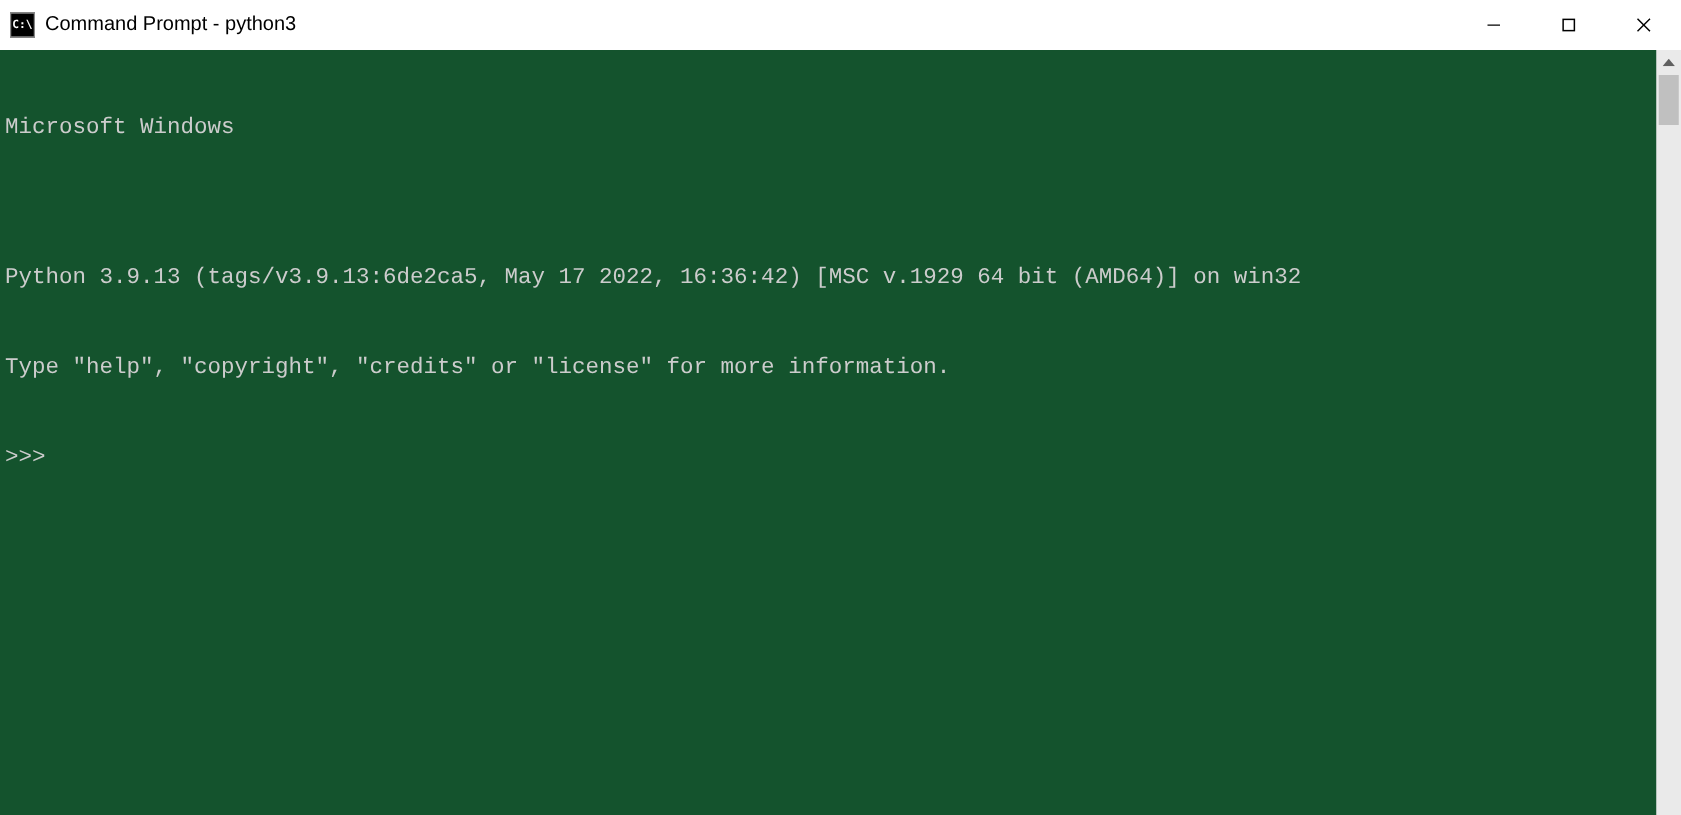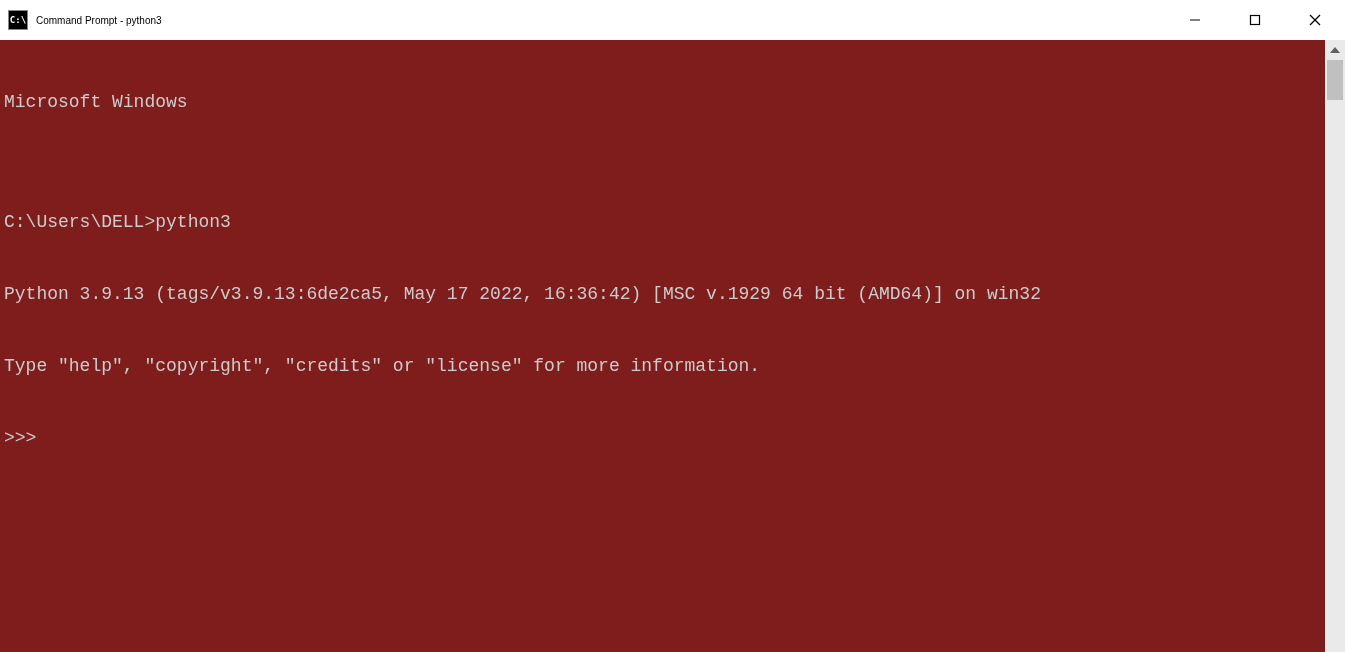--- a/index.html
+++ b/index.html
@@ -35,21 +35,21 @@
       border: 1px solid #888;
       display: flex;
       align-items: center;
       justify-content: center;
       font-size: 9px;
       color: #fff;
       font-family: monospace;
       font-weight: bold;
     }
     .title-text {
-      font-size: 10px;
+      font-size: 16px;
       color: #000;
     }
     .window-controls {
       display: flex;
       height: 100%;
     }
     .win-btn {
       width: 60px;
       height: 100%;
       display: flex;
@@ -59,21 +59,21 @@
       color: #000;
       cursor: default;
     }
     .win-btn svg {
       width: 12px;
       height: 12px;
     }
     .terminal-area {
       position: relative;
       height: calc(100% - 40px);
-      background: #7f1d1d;
+      background: #14532d;
       display: flex;
     }
     .terminal-content {
       flex: 1;
       padding: 2px 4px;
       font-family: Consolas, "Courier New", monospace;
       font-size: 18px;
       line-height: 24px;
       color: #cccccc;
       white-space: pre;
@@ -130,21 +130,20 @@
           <line x1="11" y1="1" x2="1" y2="11" stroke="#000" stroke-width="1.2"></line>
         </svg>
     </div>
   </div>
 </div>
 
 <div class="terminal-area">
   <div class="terminal-content">
     <div>Microsoft Windows</div>
     <div></div>
-    <div>C:\Users\DELL&gt;python3</div>
     <div>Python 3.9.13 (tags/v3.9.13:6de2ca5, May 17 2022, 16:36:42) [MSC v.1929 64 bit (AMD64)] on win32</div>
     <div>Type "help", "copyright", "credits" or "license" for more information.</div>
     <div>&gt;&gt;&gt;</div>
   </div>
   <div class="scrollbar">
     <div class="scroll-up">
       <svg width="10" height="6" viewBox="0 0 10 6">
           <path d="M0 6 L5 0 L10 6 Z" fill="#606060"></path>
         </svg>
     </div>

